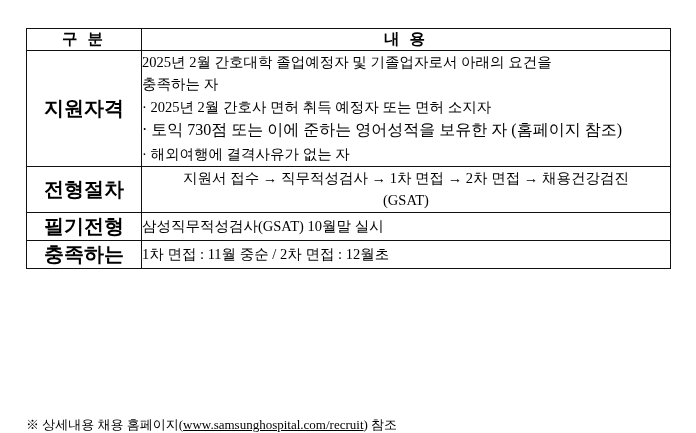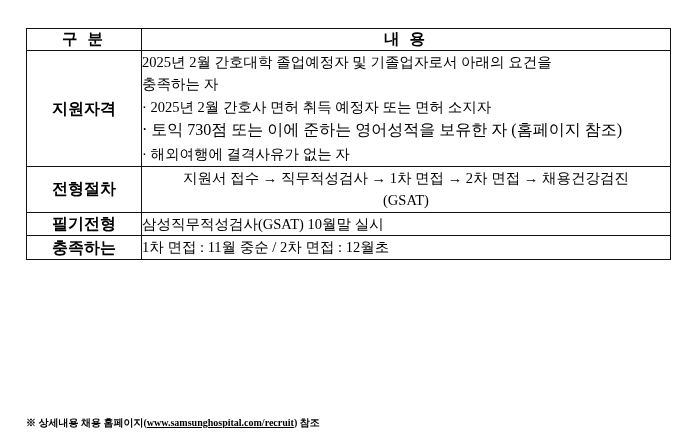--- a/index.html
+++ b/index.html
@@ -42,21 +42,21 @@
 
   .hdr-cell {
     text-align: center;
     font-size: 15.5px;
     font-weight: bold;
     letter-spacing: 3px;
     padding: 7px 0 8px 0;
   }
   .label-cell {
     text-align: center;
-    font-size: 16px;
+    font-size: 20px;
     font-weight: bold;
     padding: 8px 2px;
     line-height: 1.35;
   }
   .content-cell {
     font-size: 14.5px;
     padding: 8px 10px 8px 16px;
     line-height: 1.55;
   }
   .content-cell.center {
@@ -71,23 +71,22 @@
     font-size: 16px;
   }
   .flow-line {
     display: block;
     text-align: center;
   }
   .footnote {
     position: absolute;
     left: 26px;
     top: 400px;
-    font-size: 10px;
+    font-size: 13px;
     white-space: nowrap;
-    font-weight: bold;
   }
   .footnote .link {
     text-decoration: underline;
   }
 </style>
 </head>
 <body>
 
 <div class="page">
 

